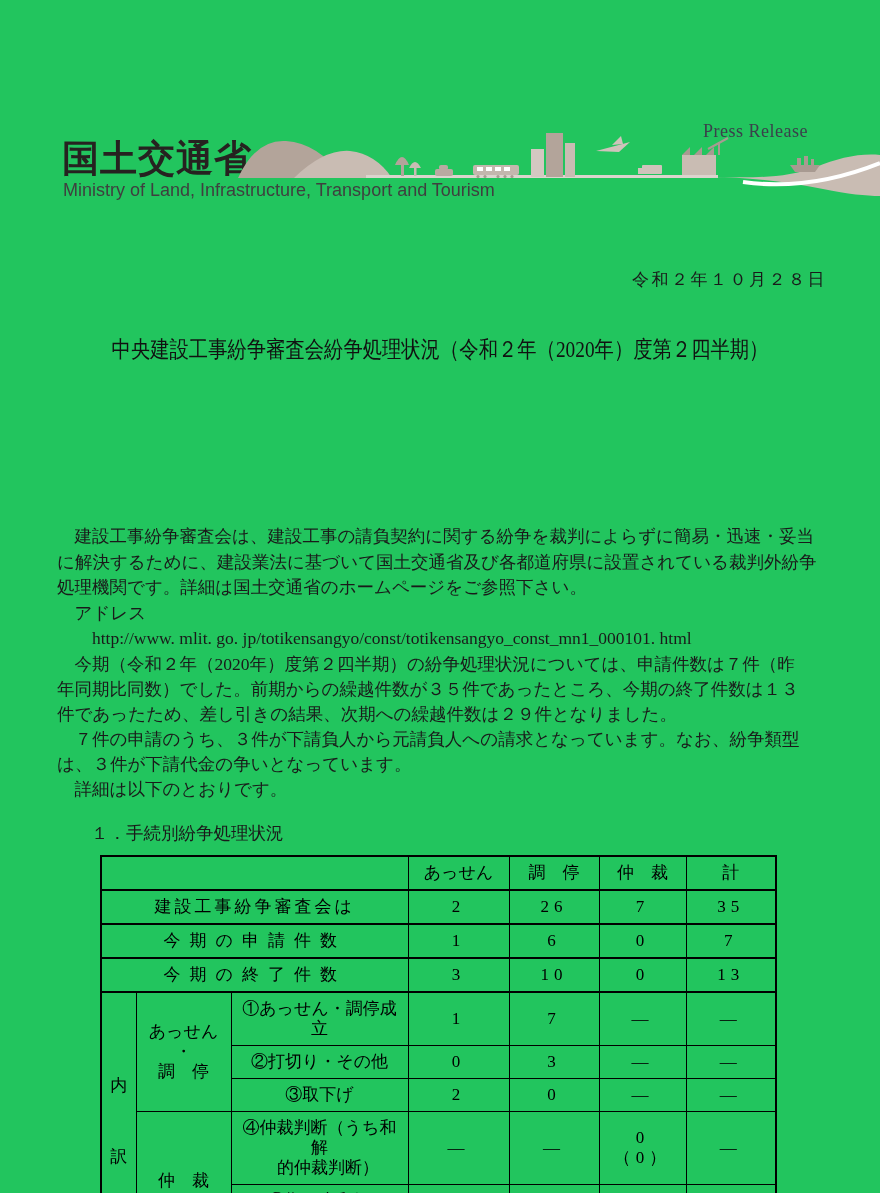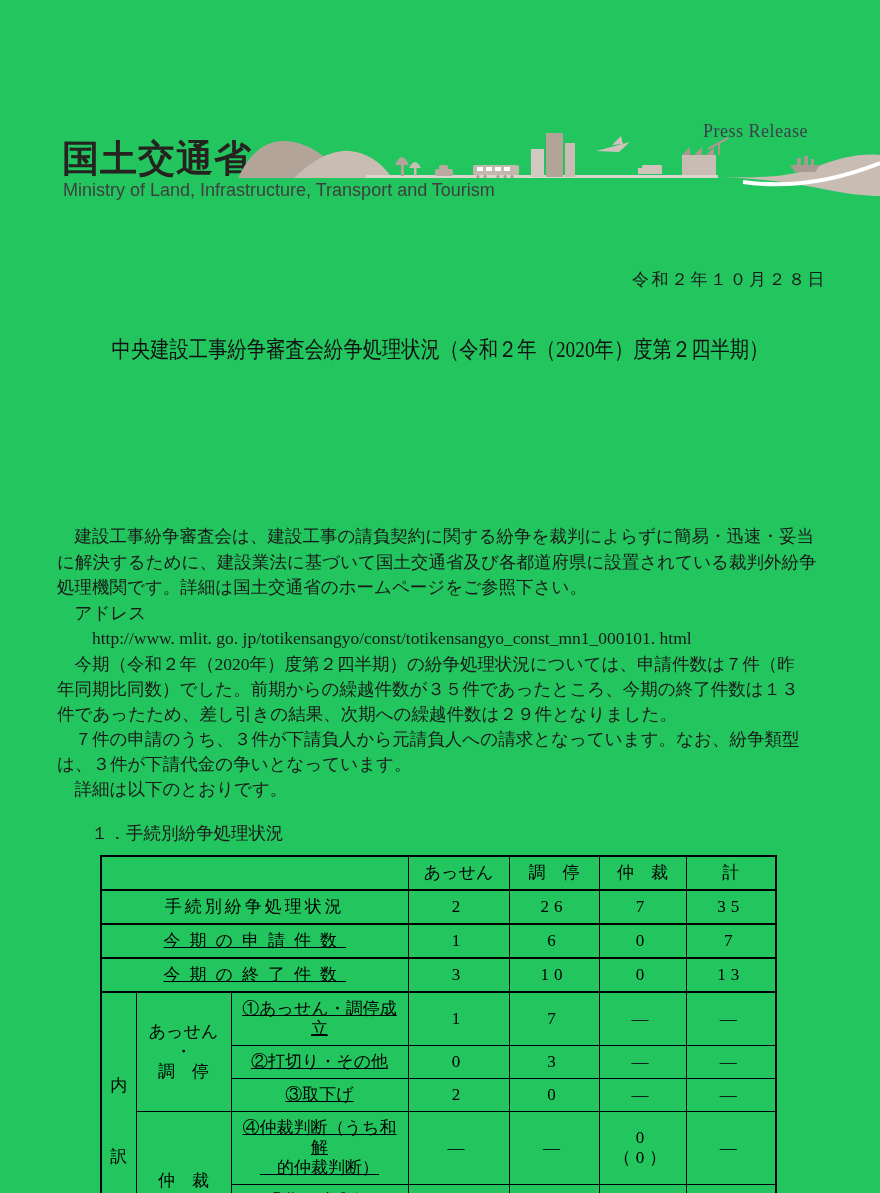--- a/index.html
+++ b/index.html
@@ -57,24 +57,24 @@
     border-collapse:collapse; table-layout:fixed;
     font-size:17px; color:#000;
   }
   table.proc td {
     border:1px solid #000; text-align:center; vertical-align:middle;
     padding:6px; line-height:20px; overflow:hidden;
   }
   table.proc { border:2px solid #000; }
   tr.major td { border-top-width:2px; border-bottom-width:2px; }
   td.vd { border-left-width:2px; border-right-width:2px; }
-  td.item { text-align:left; padding-left:4px; border-right-width:2px;text-decoration:underline; }
+  td.item { text-align:left; padding-left:4px; border-right-width:2px; }
   td.pre { white-space:pre-line; }
   .ls3 { letter-spacing:3px; }
-  .ls9 { letter-spacing:9px;text-decoration:underline; }
+  .ls9 { letter-spacing:9px; }
   .num { letter-spacing:5px; }
   td.groupcell { border-right-width:1px; }
   .group-flex { display:flex; flex-direction:column; justify-content:space-around; height:142px; }
   col.c1 { width:35px; } col.c2 { width:95px; } col.c3 { width:177px; }
   col.c4 { width:101px; } col.c5 { width:90px; } col.c6 { width:87px; } col.c7 { width:90px; }
 </style>
 </head>
 <body>
 
 <div class="page">
@@ -174,21 +174,21 @@
       <tbody>
           <tr class="major" style="height:22px;">
         <td colspan="3"></td>
         <td class="vd">あっせん</td>
         <td class="vd">調　停</td>
         <td class="vd">仲　裁</td>
         <td class="vd">計</td>
       </tr>
 
       <tr class="major" style="height:21px;">
-        <td colspan="3" class="ls3">手続別紛争処理状況</td>
+        <td colspan="3" class="ls3">建設工事紛争審査会は</td>
         <td class="vd num">2</td>
         <td class="vd num">26</td>
         <td class="vd num">7</td>
         <td class="vd num">35</td>
       </tr>
 
       <tr class="major" style="height:20px;">
         <td colspan="3" class="ls9">今期の申請件数</td>
         <td class="vd num">1</td>
         <td class="vd num">6</td>

